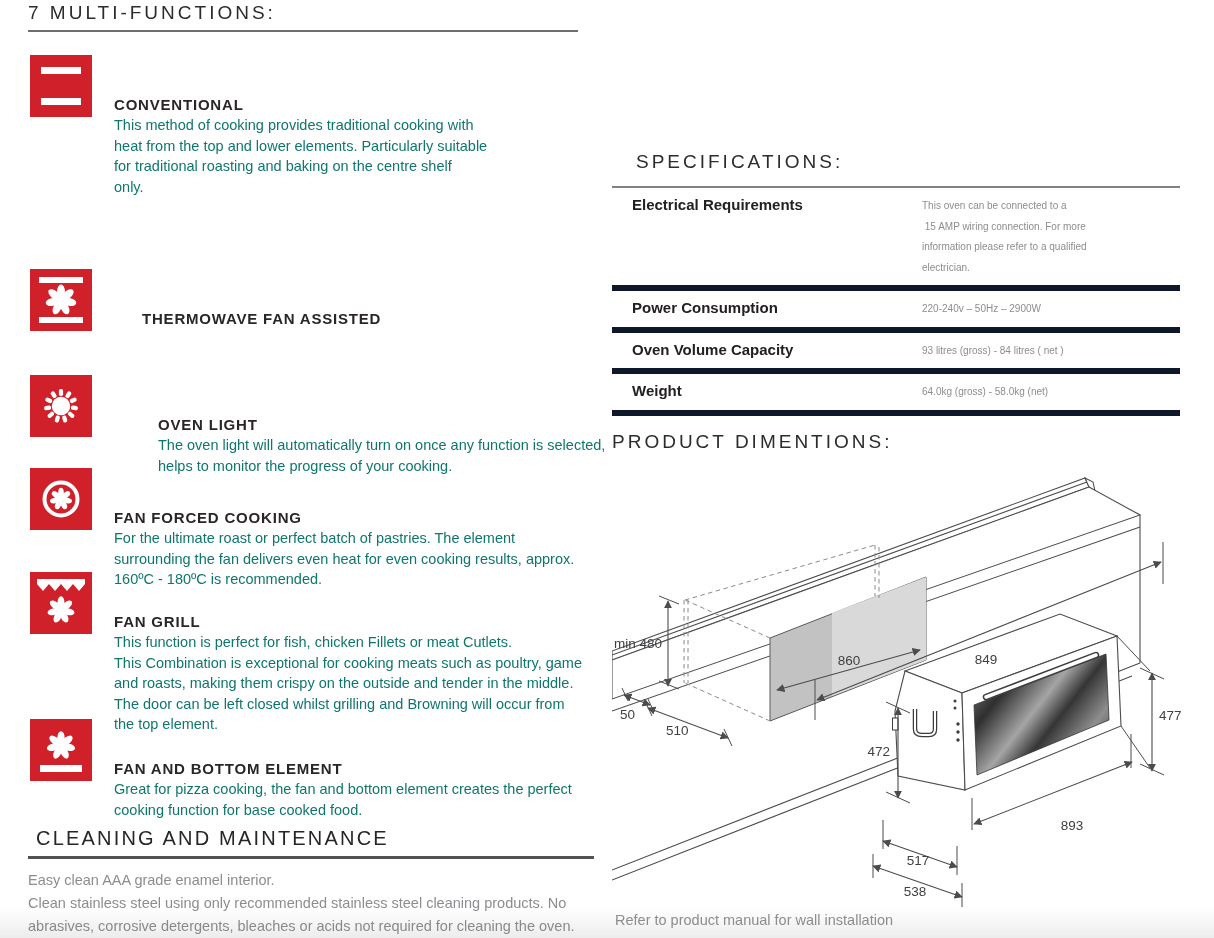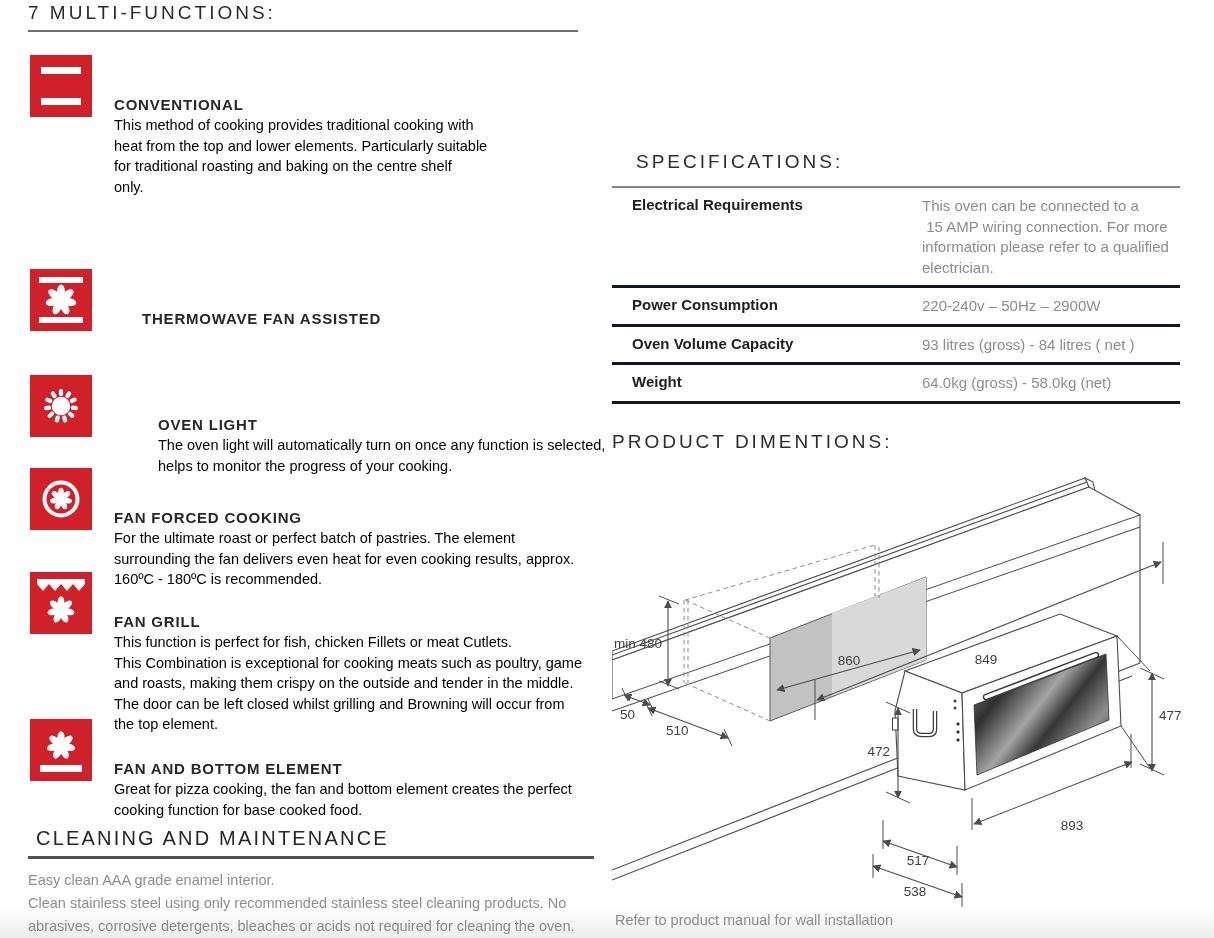--- a/index.html
+++ b/index.html
@@ -7,27 +7,27 @@
         font-family:"Liberation Sans",sans-serif;}
   
   .h-big{position:absolute;color:#2c2c2e;font-size:19px;letter-spacing:3px;font-weight:400;}
   .h-clean{font-size:20px;letter-spacing:2.2px;color:#262627;}
   .rule{position:absolute;background:#6d6e71;}
   
   .fn-item{position:absolute;left:30px;width:556px;}
   .fn-icon{position:absolute;left:0;top:1px;width:62px;height:62px;}
   .fn-text{margin-left:84px;margin-top:42px;}
   .fn-title{font-size:15px;font-weight:bold;color:#2a2627;letter-spacing:0.8px;margin:0 0 2px 0;}
-  .fn-desc{font-size:14.5px;line-height:20.5px;color:#000000;white-space:pre-line;}
+  .fn-desc{font-size:14.5px;line-height:20.5px;color:#0f766e;white-space:pre-line;}
   .clean-body{position:absolute;font-size:14.5px;line-height:23px;color:#8b8d90;white-space:pre-line;}
   
   .spec-table{position:absolute;left:612px;top:186px;width:568px;border-top:2px solid #808285;}
-  .spec-row{display:flex;padding:8px 0 7px 20px;border-bottom:3px solid #0f172a;}
+  .spec-row{display:flex;padding:8px 0 7px 20px;border-bottom:6px solid #0f172a;}
   .spec-label{width:290px;flex:none;font-size:15px;font-weight:bold;color:#242021;}
-  .spec-value{font-size:15px;line-height:20.5px;color:#8b8d90;white-space:pre-line;}
+  .spec-value{font-size:10px;line-height:20.5px;color:#8b8d90;white-space:pre-line;}
   
   .draw-svg{position:absolute;left:612px;top:468px;}
   .wall-note{position:absolute;left:615px;top:912px;font-size:14.5px;color:#8d8f92;}
   .page-fade{position:absolute;left:0;bottom:0;width:100%;height:30px;pointer-events:none;
              background:linear-gradient(180deg,rgba(100,100,100,0) 0%,rgba(100,100,100,0.12) 100%);}
   .ln{stroke:#4b4c4e;stroke-width:1.1;fill:none;}
   .fillw{fill:#ffffff;}
   .dash{stroke:#8b8b8b;stroke-width:1;stroke-dasharray:4.5 3.5;fill:none;}
   .dim{stroke:#4b4c4e;stroke-width:1.1;fill:none;}
   .tick{stroke:#4b4c4e;stroke-width:1;fill:none;}

